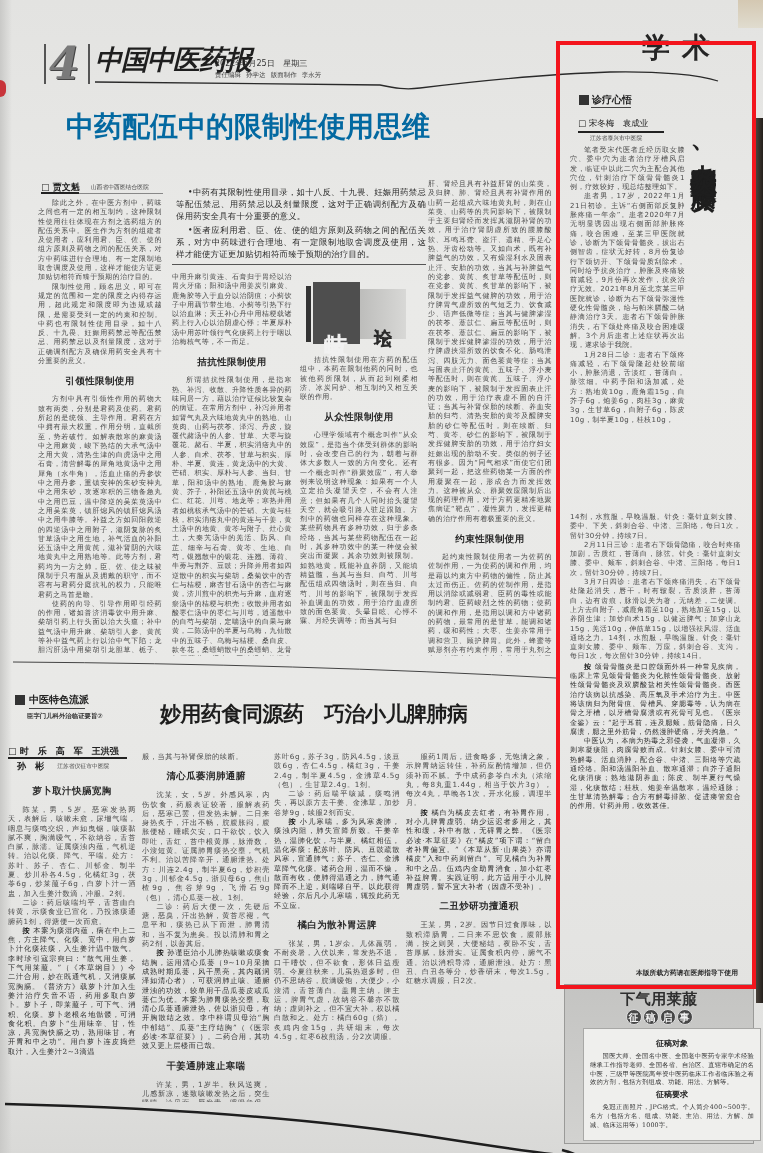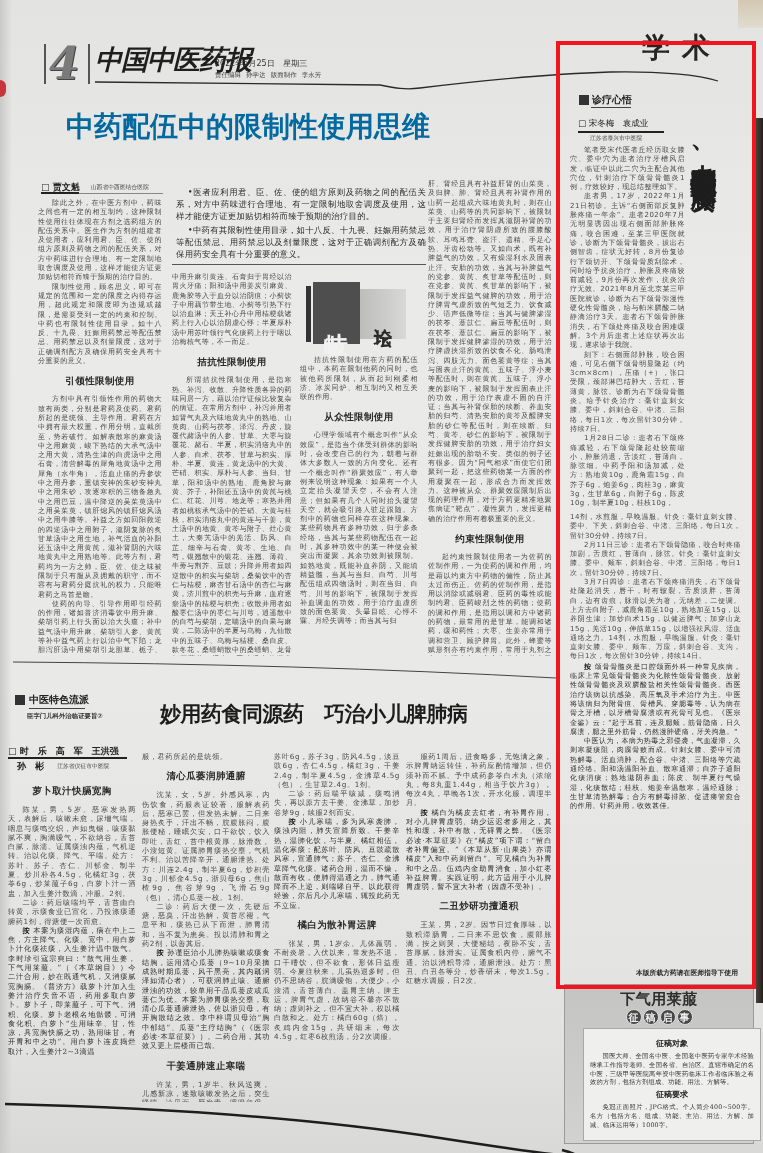--- a/index.html
+++ b/index.html
@@ -102,22 +102,22 @@
 
 <div class="col" style="left:38px;top:199px;width:124px;height:456px">
   <p>除此之外，在中医方剂中，药味之间也有一定的相互制约，这种限制性使用往往体现在方剂之选药组方的配伍关系中。医生作为方剂的组建者及使用者，应利用君、臣、佐、使的组方原则及药物之间的配伍关系，对方中药味进行合理地、有一定限制地取舍调度及使用，这样才能使方证更加贴切相符而臻于预期的治疗目的。</p>
   <p>限制性使用，顾名思义，即可在规定的范围和一定的限度之内得存运用，超此规定和限度即为违规或越限，是需要受到一定的约束和控制。中药也有限制性使用目录，如十八反、十九畏、妊娠用药禁忌等配伍禁忌、用药禁忌以及剂量限度，这对于正确调剂配方及确保用药安全具有十分重要的意义。</p>
   <h3>引领性限制使用</h3>
   <p>方剂中具有引领性作用的药物大致有两类，分别是君药及使药。君药所起的是统领、主导作用。君药在方中拥有最大权重，作用分明，直截所至，势若破竹。如解表散寒的麻黄汤中之用麻黄，峻下热结的大承气汤中之用大黄，清热生津的白虎汤中之用石膏，清营解毒的犀角地黄汤中之用犀角（水牛角），活血止痛的丹参饮中之用丹参，重镇安神的朱砂安神丸中之用朱砂，攻逐寒积的三物备急丸中之用巴豆，温中降逆的吴茱萸汤中之用吴茱萸，镇肝熄风的镇肝熄风汤中之用牛膝等。补益之方如回阳救逆的四逆汤中之用附子，滋阴复脉的炙甘草汤中之用生地，补气活血的补阳还五汤中之用黄芪，滋补肾阴的六味地黄丸中之用熟地等。此等方剂，君药均为一方之帅，臣、佐、使之味被限制于只有服从及拥戴的职守，而不容有与君药分庭抗礼的权力，只能唯君药之马首是瞻。</p>
   <p>使药的向导、引导作用即引经药的作用，诸如普济消毒饮中用升麻、柴胡引药上行头面以治大头瘟；补中益气汤中用升麻、柴胡引人参、黄芪等补中益气药上行以治中气下陷；龙胆泻肝汤中用柴胡引龙胆草、栀子、黄芩归于肝胆以治肝胆实火；清胃散</p>
 </div>
 
 <div class="a summary">
+  <p><span>•</span><span>中药有其限制性使用目录，如十八反、十九畏、妊娠用药禁忌等配伍禁忌、用药禁忌以及剂量限度，这对于正确调剂配方及确保用药安全具有十分重要的意义。</span></p>
   <p><span>•</span><span>医者应利用君、臣、佐、使的组方原则及药物之间的配伍关系，对方中药味进行合理地、有一定限制地取舍调度及使用，这样才能使方证更加贴切相符而臻于预期的治疗目的。</span></p>
-  <p><span>•</span><span>中药有其限制性使用目录，如十八反、十九畏、妊娠用药禁忌等配伍禁忌、用药禁忌以及剂量限度，这对于正确调剂配方及确保用药安全具有十分重要的意义。</span></p>
 </div>
 <div class="a summary-rule"></div>
 
 <div class="col" style="left:172px;top:273px;width:120px;height:383px">
   <p class="cont">中用升麻引黄连、石膏归于胃经以治胃火牙痛；阳和汤中用姜炭引麻黄、鹿角胶等入于血分以治阴疽；小蓟饮子中用藕节带生地、小蓟等引热下行以治血淋；天王补心丹中用桔梗载诸药上行入心以治阴虚心悸；半夏厚朴汤中用苏叶领行气化痰药上行于咽以治梅核气等，不一而足。</p>
   <h3>拮抗性限制使用</h3>
   <p>所谓拮抗性限制使用，是指寒热、补泻、收散、升降性质各异的药味同居一方，藉以治疗证候比较复杂的病证。在常用方剂中，补泻并用者如肾气丸及六味地黄丸中的熟地、山萸肉、山药与茯苓、泽泻、丹皮，旋覆代赭汤中的人参、甘草、大枣与旋覆花、赭石、半夏，枳实消痞丸中的人参、白术、茯苓、甘草与枳实、厚朴、半夏、黄连，黄龙汤中的大黄、芒硝、枳实、厚朴与人参、当归、甘草，阳和汤中的熟地、鹿角胶与麻黄、芥子，补阳还五汤中的黄芪与桃仁、红花、川芎、地龙等；寒热并用者如桃核承气汤中的芒硝、大黄与桂枝，枳实消痞丸中的黄连与干姜，黄土汤中的地黄、黄芩与附子、灶心黄土，大秦艽汤中的羌活、防风、白芷、细辛与石膏、黄芩、生地、白芍，银翘散中的银花、连翘、薄荷、牛蒡与荆芥、豆豉；升降并用者如四逆散中的枳实与柴胡，桑菊饮中的杏仁与桔梗，麻杏甘石汤中的杏仁与麻黄，济川煎中的枳壳与升麻，血府逐瘀汤中的桔梗与枳壳；收散并用者如酸枣仁汤中的枣仁与川芎，逍遥散中的白芍与柴胡，定喘汤中的白果与麻黄，二陈汤中的半夏与乌梅，九仙散中的五味子、乌梅与桔梗、桑白皮、款冬花，桑螵蛸散中的桑螵蛸、龙骨与石菖蒲、远志，固冲汤中的煅龙骨、煅牡蛎、棕榈炭、五倍子与茜草，易黄汤中的山药、芡实、白果与车前子、黄柏，苏合香丸中的诃子、白术与苏合香、安息香、麝香、冰片等。</p>
 </div>
 
 <div class="a forum-logo">
@@ -154,21 +154,21 @@
 </div>
 
 <div class="col wide" style="left:8px;top:776px;width:128px;height:326px">
   <h3>萝卜取汁快膈宽胸</h3>
   <p>陈某，男，5岁。恶寒发热两天，表解后，咳嗽未愈，尿增气喘，咽息与痰鸣交织，声如曳锯，咳痰黏腻不爽，胸满嗳气，不欲纳谷，舌苔白腻，脉濡。证属痰浊内蕴，气机逆转。治以化痰、降气、平喘。处方：苏叶、苏子、杏仁、川郁金、制半夏、炒川朴各4.5g，化橘红3g，茯苓6g，炒莱菔子6g，白萝卜汁一酒盅，加入生姜汁数滴，冲服。2剂。</p>
   <p>二诊：药后咳喘均平，舌苔由白转黄，示痰食业已宣化，乃投涤痰通腑药1剂，得溏便一次而愈。</p>
   <p class="note"><span class="lbl">按</span><span>本案为痰湿内蕴，病在中上二焦，方主降气、化痰、宽中，用白萝卜汁化痰祛痰，入生姜汁温中散气。李时珍引寇宗奭曰：“散气用生姜，下气用莱菔。”（《本草纲目》）今二汁合用，妙在既通气机，又消痰腻宽胸膈。《普济方》载萝卜汁加入生姜汁治疗失音不语，药用多取白萝卜。萝卜子，即莱菔子，可下气、消积、化痰。萝卜老根名地骷髅，可消食化积。白萝卜“生用味辛、甘，性凉，具宽胸快膈之功，熟用味甘，有开胃和中之功”。用白萝卜连皮捣烂取汁，入生姜汁2~3滴温</span></p>
 </div>
 
 <div class="col wide" style="left:142px;top:752px;width:128px;height:350px">
-  <p class="cont">服，君药所起的是统领。</p>
+  <p class="cont">服，当其与补肾保胎的续断。</p>
   <h3>清心瓜蒌润肺通腑</h3>
   <p>沈某，女，5岁。外感风寒，内伤饮食，药服表证较著，服解表药后，恶寒已罢，但发热未解。二日来身热炙手，汗出不畅，脘腹胀闷，腹胀便秘，睡眠欠安，口干欲饮，饮入即吐，舌红，苔中根黄厚，脉滑数，小溲短黄。证属肺胃痰热交壅，气机不利。治以苦降辛开，通腑泄热。处方：川连2.4g，制半夏6g，炒枳壳3g，川郁金4.5g，浙贝母6g，焦山楂9g，焦谷芽9g，飞滑石9g（包），清心瓜蒌一枚。1剂。</p>
   <p>二诊：药后大便一次，先硬后溏，恶臭，汗出热解，黄苔尽褪，气息平和，痰热已从下而泄，肺胃清和，当不复为患矣。投以清肺和胃之药2剂，以善其后。</p>
   <p class="note"><span class="lbl">按</span><span>孙谨臣治小儿肺热咳嗽或痰食结胸，运用清心瓜蒌（9~10月采摘成熟时期瓜蒌，风干黑亮，其内瓤润泽如清心者），可获润肺止咳、通腑泄浊的功效，较单用干品瓜蒌皮或瓜蒌仁为优。本案为肺胃痰热交壅，取清心瓜蒌通腑泄热，佐以浙贝母，有开胸散结之效。李中梓谓贝母治“胸中郁结”、瓜蒌“主疗结胸”（《医宗必读·本草征要》）。二药合用，其功效又更上层楼而已哉。</span></p>
   <h3>干姜通肺速止寒喘</h3>
   <p>许某，男，1岁半。秋风送爽，儿感新凉，遂致咳嗽发热之后，突生哮喘，诊见面、唇发青，呼吸急促，声如曳锯，舌淡，苔白滑腻，脉浮数。证属风寒束肺，痰阻气道。治以宣肃肺气，化痰平喘。处方：</p>
 </div>
 
 <div class="col wide" style="left:274px;top:752px;width:126px;height:350px">
   <p class="cont">苏叶6g，苏子3g，防风4.5g，淡豆豉6g，杏仁4.5g，橘红3g，干姜2.4g，制半夏4.5g，金沸草4.5g（包），生甘草2.4g。1剂。</p>
@@ -191,21 +191,20 @@
 <div class="a acu-authors">
   <span>□</span>
   <span>宋冬梅　袁成业</span>
 </div>
 <div class="a acu-rule"></div>
 <div class="a acu-aff">江苏省泰兴市中医院</div>
 
 <div class="col" style="left:570px;top:146px;width:115px;height:364px">
   <p>笔者受宋代医者丘经历取女膝穴、委中穴为患者治疗牙槽风启发，临证中以此二穴为主配合其他穴位，针刺治疗下颌骨骨髓炎1例，疗效较好，现总结整理如下。</p>
   <p>患者男，17岁，2022年1月21日初诊。主诉“右侧面部反复肿胀疼痛一年余”。患者2020年7月无明显诱因出现右侧面部肿胀疼痛，咬合困难，至某三甲医院就诊，诊断为下颌骨骨髓炎，拔出右侧智齿，症状无好转，8月份复诊行下颌切开、下颌骨骨质刮除术，同时给予抗炎治疗，肿胀及疼痛较前减轻，9月份再次发作，抗炎治疗无效。2021年8月至北京某三甲医院就诊，诊断为右下颌骨弥漫性硬化性骨髓炎，给与帕米膦酸二钠静滴治疗3天。患者右下颌骨肿胀消失，右下颌处疼痛及咬合困难缓解。3个月后患者上述症状再次出现，遂求诊于我院。</p>
-  <p>刻下：右侧面部肿胀，咬合困难，可见右侧下颌骨明显隆起（约3cm×8cm），压痛（+），张口受限，颈部淋巴结肿大，舌红，苔薄黄，脉弦。诊断为右下颌骨骨髓炎。给予针灸治疗：毫针直刺女膝、委中，斜刺合谷、中渚、三阳络，每日1次，每次留针30分钟，持续7日。</p>
   <p>1月28日二诊：患者右下颌疼痛减轻，右下颌骨隆起处较前缩小，肿胀消退，舌淡红，苔薄白，脉弦细。中药予阳和汤加减，处方：熟地黄10g，鹿角霜15g，白芥子6g，炮姜6g，肉桂3g，麻黄3g，生甘草6g，白附子6g，陈皮10g，制半夏10g，桂枝10g，</p>
 </div>
 <div class="a vtitle">针刺委中、女膝可治下颌骨骨髓炎</div>
 
 <div class="col" style="left:570px;top:513px;width:171px;height:450px">
   <p class="cont">14剂，水煎服，早晚温服。针灸：毫针直刺女膝、委中、下关，斜刺合谷、中渚、三阳络，每日1次，留针30分钟，持续7日。</p>
   <p>2月11日三诊：患者右下颌骨隐痛，咬合时疼痛加剧，舌质红，苔薄白，脉弦。针灸：毫针直刺女膝、委中、颊车，斜刺合谷、中渚、三阳络，每日1次，留针30分钟，持续7日。</p>
   <p>3月7日四诊：患者右下颌疼痛消失，右下颌骨处隆起消失，唇干，时有皲裂，舌质淡胖，苔薄白，边有齿痕，脉滑以关为著，无纳差，二便调。上方去白附子，减鹿角霜至10g，熟地加至15g，以养阴生津；加炒白术15g，以健运脾气；加穿山龙15g，羌活10g，伸筋草15g，以增强祛风湿、活血通络之力。14剂，水煎服，早晚温服。针灸：毫针直刺女膝、委中、颊车、万应，斜刺合谷、支沟，每日1次，每次留针30分钟，持续14日。</p>
   <p class="note"><span class="lbl">按</span><span>颌骨骨髓炎是口腔颌面外科一种常见疾病，临床上常见颌骨骨髓炎为化脓性颌骨骨髓炎、放射性颌骨骨髓炎及双膦酸盐相关性颌骨骨髓炎。西医治疗该病以抗感染、高压氧及手术治疗为主。中医将该病归为附骨疽、骨槽风、穿腮毒等，认为病在骨之牙槽，以牙槽骨腐溃或有死骨可见也。《医宗金鉴》云：“起于耳前，连及腮颊，筋骨隐痛，日久腐溃，腮之里外筋骨，仍然漫肿硬痛，牙关拘急。”</span></p>
   <p class="note">中医认为，本病为热毒之邪侵袭，气血凝滞，久则寒凝痰阻，肉腐骨败而成。针刺女膝、委中可清热解毒、活血消肿，配合谷、中渚、三阳络等穴疏通经络。阳和汤温阳补血、散寒通滞；白芥子通阳化痰消痰；熟地滋阴养血；陈皮、制半夏行气燥湿，化痰散结；桂枝、炮姜辛温散寒，温经通脉；生甘草清热解毒；合方有解毒排脓、促进瘘管愈合的作用。针药并用，收效甚佳。</p>

